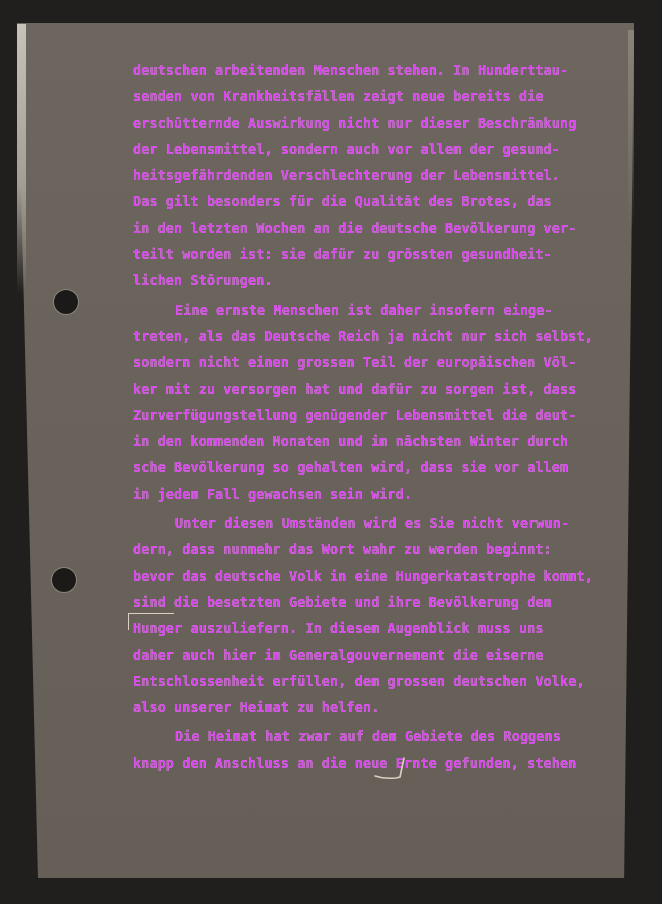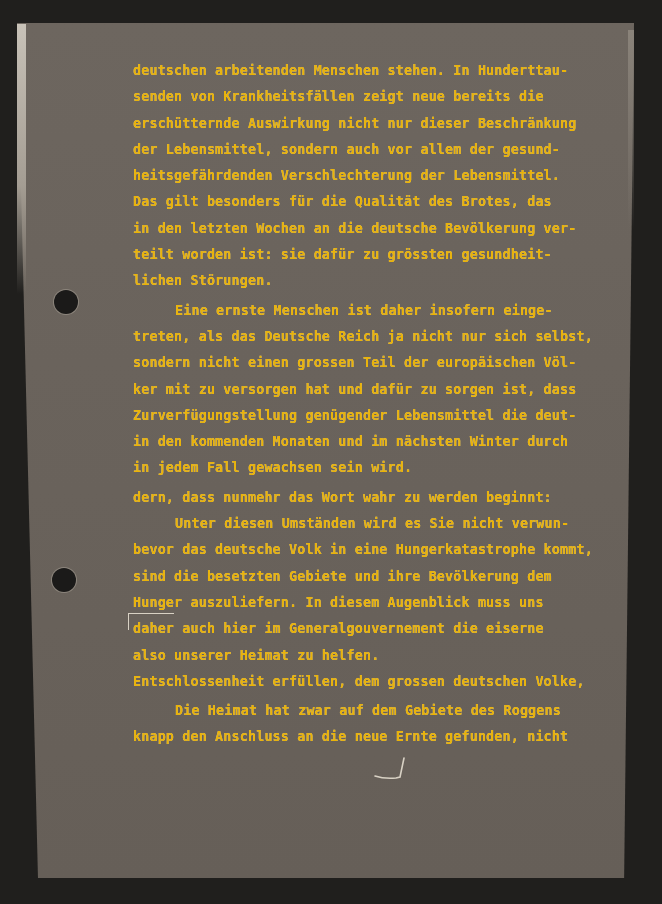--- a/index.html
+++ b/index.html
@@ -53,21 +53,21 @@
     .hole-2 { left: 52px; top: 568px; }
 
     .text-block {
       position: absolute;
       left: 133px;
       top: 58px;
       width: 490px;
       font-family: "DejaVu Sans Mono", "Liberation Mono", monospace;
       font-size: 13.4px;
       font-weight: bold;
-      color: #eab308;
+      color: #d946ef;
       letter-spacing: 0.15px;
       text-shadow: 0 0 0.6px #cfc7b8;
     }
     .line {
       height: 26.3px;
       line-height: 26.3px;
       white-space: pre;
     }
     .indent { padding-left: 42px; }
     .para-gap { margin-top: 3px; }
@@ -112,37 +112,38 @@
       <div class="line">lichen Störungen.</div>
     </div>
 
     <div class="para-gap">
       <div class="line indent">Eine ernste Menschen ist daher insofern einge-</div>
       <div class="line">treten, als das Deutsche Reich ja nicht nur sich selbst,</div>
       <div class="line">sondern nicht einen grossen Teil der europäischen Völ-</div>
       <div class="line">ker mit zu versorgen hat und dafür zu sorgen ist, dass</div>
       <div class="line">Zurverfügungstellung genügender Lebensmittel die deut-</div>
       <div class="line">in den kommenden Monaten und im nächsten Winter durch</div>
+      <div class="line">sche Bevölkerung so gehalten wird, dass sie vor allem</div>
       <div class="line">in jedem Fall gewachsen sein wird.</div>
     </div>
 
     <div class="para-gap">
+      <div class="line indent">Unter diesen Umständen wird es Sie nicht verwun-</div>
       <div class="line">dern, dass nunmehr das Wort wahr zu werden beginnt:</div>
-      <div class="line indent">Unter diesen Umständen wird es Sie nicht verwun-</div>
       <div class="line">bevor das deutsche Volk in eine Hungerkatastrophe kommt,</div>
       <div class="line">sind die besetzten Gebiete und ihre Bevölkerung dem</div>
       <div class="line">Hunger auszuliefern. In diesem Augenblick muss uns</div>
       <div class="line">daher auch hier im Generalgouvernement die eiserne</div>
+      <div class="line">Entschlossenheit erfüllen, dem grossen deutschen Volke,</div>
       <div class="line">also unserer Heimat zu helfen.</div>
-      <div class="line">Entschlossenheit erfüllen, dem grossen deutschen Volke,</div>
     </div>
 
     <div class="para-gap">
       <div class="line indent">Die Heimat hat zwar auf dem Gebiete des Roggens</div>
-      <div class="line">knapp den Anschluss an die neue Ernte gefunden, nicht</div>
+      <div class="line">knapp den Anschluss an die neue Ernte gefunden, stehen</div>
     </div>
   </div>
 
   <div class="mark-bracket"></div>
   <svg class="mark-check" width="40" height="30" viewBox="0 0 40 30">
     <path d="M1 24 Q 10 27 22 26 L 26 25 L 30 6" fill="none" stroke="#d8d1c4" stroke-width="1.6" stroke-linecap="round"></path>
   </svg>
 </div>
 
 </body></html>

